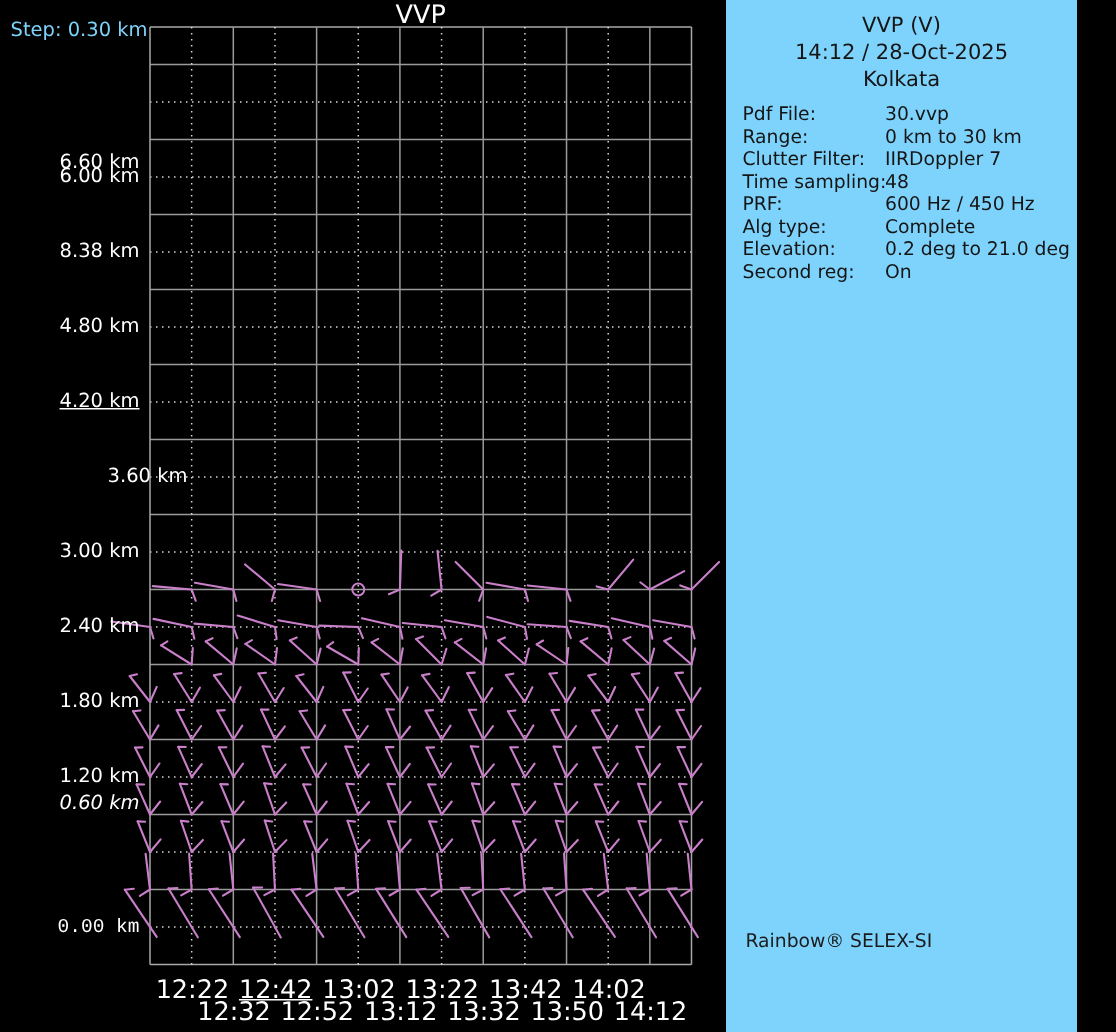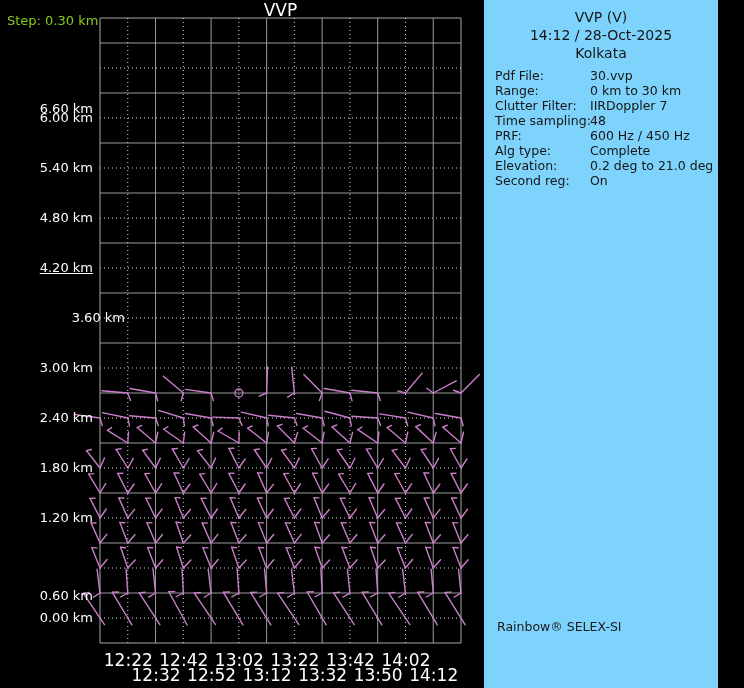--- a/index.html
+++ b/index.html
@@ -1,21 +1,21 @@
 <!DOCTYPE html>
 <html><head>
 <meta charset="utf-8">
 <style>
   html,body{margin:0;padding:0;background:#000;}
   #screen{position:relative;width:744px;height:688px;background:#000;overflow:hidden;
           font-family:"DejaVu Sans",sans-serif;}
   
   #chart-title{position:absolute;left:100px;top:0px;width:361px;text-align:center;
                color:#fff;font-size:17px;}
-  #step-label{position:absolute;left:7px;top:13px;color:#84cc16;font-size:13px;white-space:nowrap;}
+  #step-label{position:absolute;left:7px;top:13px;color:#7dd3fc;font-size:13px;white-space:nowrap;}
   .ylab{position:absolute;width:60px;left:33px;text-align:right;color:#fff;font-size:13px;
         white-space:nowrap;}
   .xlab{position:absolute;width:48px;text-align:center;color:#fff;font-size:17px;
         white-space:nowrap;}
   #chart-svg{position:absolute;left:0;top:0;}
   .grid-solid{stroke:#9a9a9a;stroke-width:1;}
   .grid-dot{stroke:#d8d8d8;stroke-width:1;stroke-dasharray:1 3;}
   .grid-border{stroke:#a8a8a8;stroke-width:1;fill:none;}
   
   #panel{position:absolute;left:484px;top:0;width:234px;height:688px;background:#7dd3fc;
@@ -432,34 +432,34 @@
       <path d="M388.68575135741605,593.1288728233487 L394.6528827296257,592.5017020437429" stroke="#c97fc9" stroke-width="1.4" fill="none" stroke-linecap="round"></path>
       <path d="M437.35107383004964,624.8573384056169 L417.7796269834676,592.2849809789366" stroke="#c97fc9" stroke-width="1.4" fill="none" stroke-linecap="round"></path>
       <path d="M417.7796269834676,592.2849809789366 L423.77140419199503,591.9709652414789" stroke="#c97fc9" stroke-width="1.4" fill="none" stroke-linecap="round"></path>
       <path d="M465.23935411386566,624.7843847692515 L445.1024220730039,592.5585571153072" stroke="#c97fc9" stroke-width="1.4" fill="none" stroke-linecap="round"></path>
       <path d="M445.1024220730039,592.5585571153072 L451.08780637456283,592.1400182728424" stroke="#c97fc9" stroke-width="1.4" fill="none" stroke-linecap="round"></path>
     </svg>
 
   <div id="y-axis-labels">
       <div class="ylab" style="top: 60px; margin-top: 41px;">6.60 km</div>
       <div class="ylab" style="top: 110px;">6.00 km</div>
-      <div class="ylab" style="top: 160px;">5.40 km</div>
+      <div class="ylab" style="top: 160px;">8.38 km</div>
       <div class="ylab" style="top: 210px;">4.80 km</div>
       <div class="ylab" style="top: 260px; text-decoration: underline;">4.20 km</div>
       <div class="ylab" style="top: 310px; margin-left: 32px;">3.60 km</div>
       <div class="ylab" style="top: 360px;">3.00 km</div>
       <div class="ylab" style="top: 410px;">2.40 km</div>
       <div class="ylab" style="top: 460px;">1.80 km</div>
       <div class="ylab" style="top: 510px;">1.20 km</div>
-      <div class="ylab" style="top: 588px;">0.60 km</div>
-      <div class="ylab" style="top: 610px;">0.00 km</div>
+      <div class="ylab" style="top: 528px; font-style: italic;">0.60 km</div>
+      <div class="ylab" style="top: 610px; font-family: Liberation Mono, monospace;">0.00 km</div>
     </div>
   <div id="x-axis-labels">
       <div class="xlab" style="left: 103.769px; top: 650px;">12:22</div>
-      <div class="xlab" style="left: 159.308px; top: 650px;">12:42</div>
+      <div class="xlab" style="left: 159.308px; top: 650px; text-decoration: underline;">12:42</div>
       <div class="xlab" style="left: 214.846px; top: 650px;">13:02</div>
       <div class="xlab" style="left: 270.385px; top: 650px;">13:22</div>
       <div class="xlab" style="left: 325.923px; top: 650px;">13:42</div>
       <div class="xlab" style="left: 381.462px; top: 650px;">14:02</div>
       <div class="xlab" style="left: 131.538px; top: 665px;">12:32</div>
       <div class="xlab" style="left: 187.077px; top: 665px;">12:52</div>
       <div class="xlab" style="left: 242.615px; top: 665px;">13:12</div>
       <div class="xlab" style="left: 298.154px; top: 665px;">13:32</div>
       <div class="xlab" style="left: 353.692px; top: 665px;">13:50</div>
       <div class="xlab" style="left: 409.231px; top: 665px;">14:12</div>

